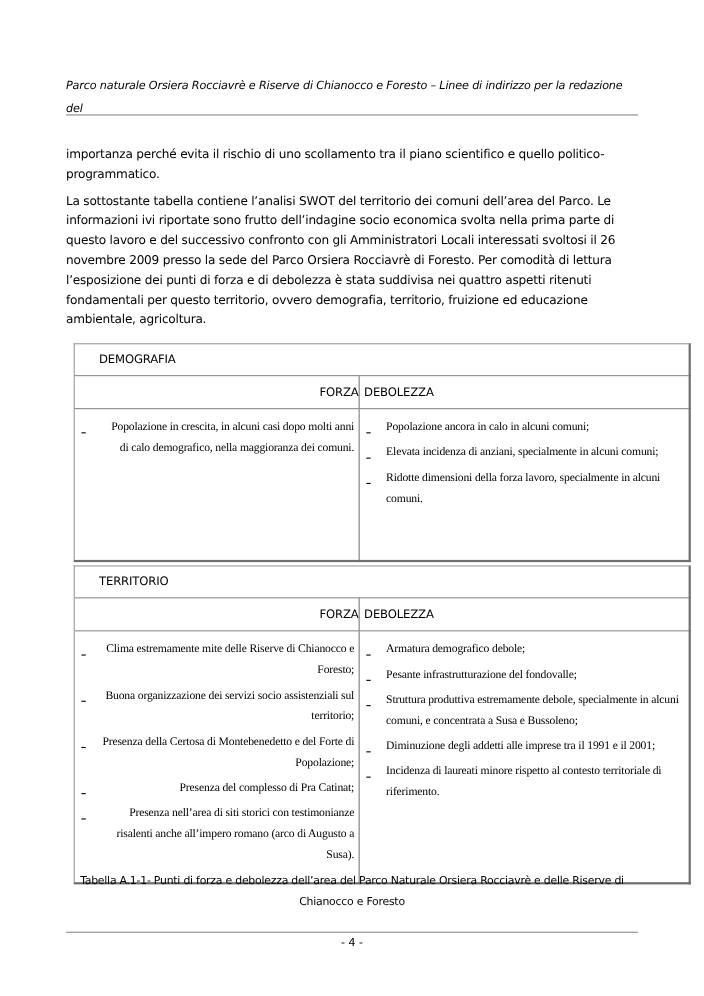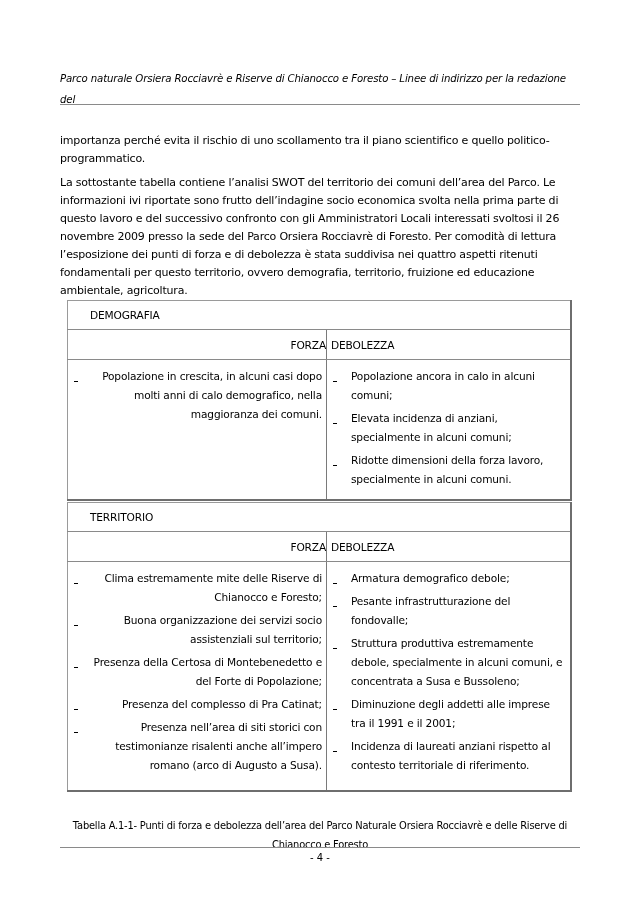--- a/index.html
+++ b/index.html
@@ -17,49 +17,49 @@
     position: absolute; left: 60px; top: 104px; width: 520px; height: 1px;
     background: #8a8a8a;
   }
   .body-text {
     position: absolute; left: 60px; width: 520px;
     font-size: 11px; line-height: 18px; letter-spacing: -0.2px;
   }
   .p1 { top: 132px; }
   .p2 { top: 174px; }
   .swot {
-    position: absolute; left: 67px; width: 505px;
+    position: absolute; left: 67px; width: 561px;
     border-collapse: collapse;
     font-size: 10.6px; letter-spacing: -0.15px;
     border-top: 1px solid #9a9a9a; border-left: 1px solid #9a9a9a;
-    border-right: 2px solid #6e6e6e; border-bottom: 2px solid #6e6e6e;
+    border-right: 2px solid #6e6e6e; border-bottom: 2px solid #6e6e6e; margin-top: 12px;
   }
   .swot td { padding: 0; vertical-align: top; }
   .t1 { top: 300px; }
   .t2 { top: 502px; }
   .title-row td {
     height: 28px; vertical-align: middle; padding-left: 22px;
     border-bottom: 1px solid #8a8a8a;
   }
   .head-row td {
     height: 29px; vertical-align: middle; padding-left: 4px;
     border-bottom: 1px solid #8a8a8a;
   }
   .col-left { width: 250px; border-right: 1px solid #7a7a7a; text-align: right; }
   .items { padding: 7px 4px 6px 4px !important; }
   .item { display: flex; line-height: 19px; margin-bottom: 4px; }
   .item .bullet { width: 20px; flex: none; position: relative; }
   .item .bullet::after {
     content: ""; position: absolute; left: 2px; top: 14px; width: 4px; height: 1px; background: #000;
   }
-  .item .txt { flex: 1; }
+  .item .txt { flex: 1; font-family: Liberation Serif, serif; }
   .t1 .body-row td { height: 124px; }
   .t2 .body-row td { height: 215px; }
   .caption {
-    position: absolute; left: 60px; top: 816px; width: 520px;
+    position: absolute; left: 60px; top: 792px; width: 520px;
     text-align: center; font-size: 9.9px; line-height: 19px; letter-spacing: -0.2px;
   }
   .footer-rule {
     position: absolute; left: 60px; top: 847px; width: 520px; height: 1px;
     background: #8a8a8a;
   }
   .page-num {
     position: absolute; left: 60px; top: 852px; width: 520px;
     text-align: center; font-size: 10px;
   }
@@ -153,21 +153,21 @@
       <div class="item">
             <span class="bullet"></span>
             <span class="txt">Struttura produttiva estremamente debole, specialmente in alcuni comuni, e concentrata a Susa e Bussoleno;</span>
           </div>
       <div class="item">
             <span class="bullet"></span>
             <span class="txt">Diminuzione degli addetti alle imprese tra il 1991 e il 2001;</span>
           </div>
       <div class="item">
             <span class="bullet"></span>
-            <span class="txt">Incidenza di laureati anziani rispetto al contesto territoriale di riferimento.</span>
+            <span class="txt">Incidenza di laureati minore rispetto al contesto territoriale di riferimento.</span>
           </div>
     </td>
   </tr>
 </tbody>
   </table>
 
 <div class="caption">
   <div>Tabella A.1-1- Punti di forza e debolezza dell’area del Parco Naturale Orsiera Rocciavrè e delle Riserve di</div>
   <div>Chianocco e Foresto</div>
 </div>

